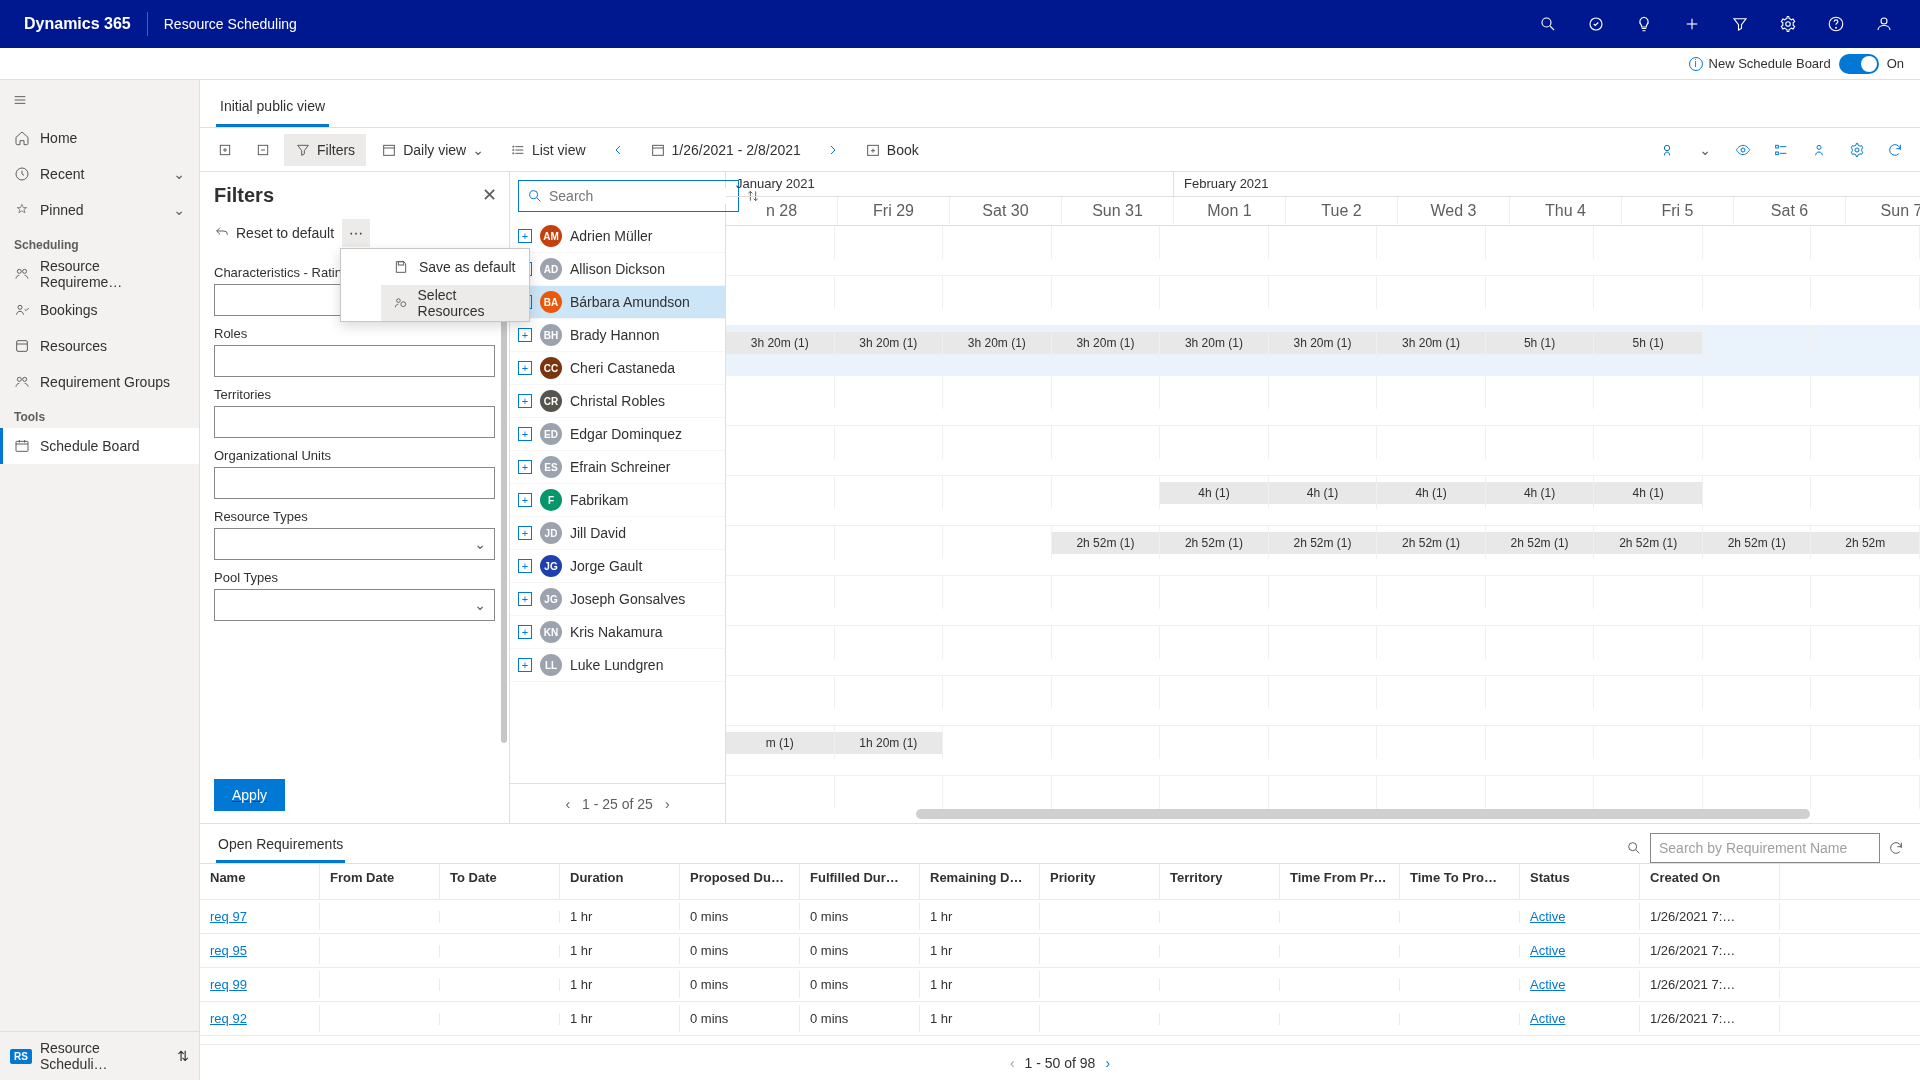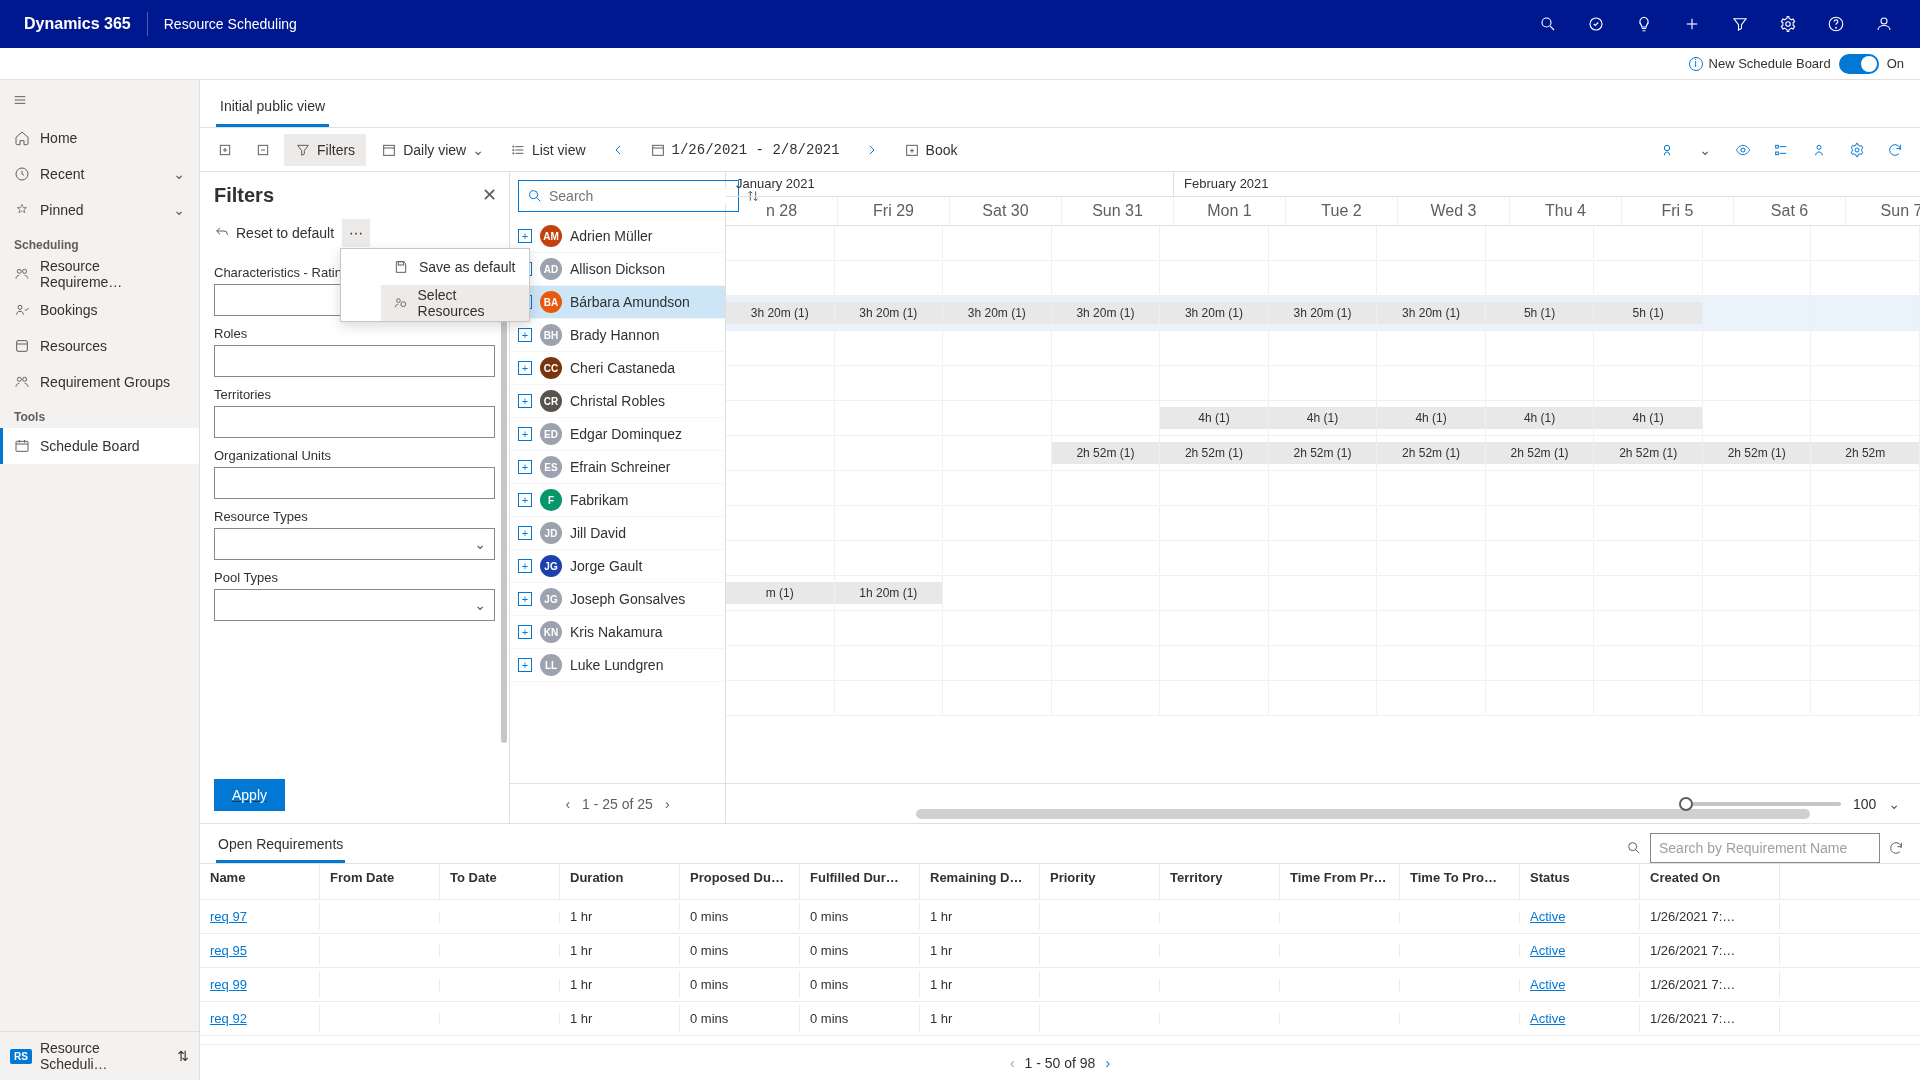--- a/index.html
+++ b/index.html
@@ -45,21 +45,21 @@
 .viewtab { padding: 10px 4px; font-size:14px; color:#323130; border-bottom:3px solid #0078d4; }
 
 
 .toolbar { height:44px; border-bottom:1px solid #e1dfdd; display:flex; align-items:center; padding:0 8px; gap:4px; }
 .tb-btn { height:32px; padding:0 10px; display:flex; align-items:center; gap:6px; cursor:pointer; border:1px solid transparent; color:#323130; }
 .tb-btn.iconly { width:34px; justify-content:center; padding:0; }
 .tb-btn.active { background:#edebe9; }
 .tb-sep { flex:1; }
 .tb-icon { width:16px; height:16px; stroke:#605e5c; fill:none; stroke-width:1.5; }
 .tb-icon.blue { stroke:#0078d4; }
-.date-range { color:#323130;font-family:Liberation Mono, monospace; }
+.date-range { color:#323130; }
 
 
 .workarea { flex:1; display:flex; overflow:hidden; border-bottom:1px solid #e1dfdd; }
 
 
 .filters { width: 310px; border-right:1px solid #e1dfdd; padding:12px 14px; display:flex; flex-direction:column; position:relative; }
 .filters h2 { font-size:20px; font-weight:600; }
 .filters .close { position:absolute; right:12px; top:12px; cursor:pointer; font-size:18px; color:#605e5c;}
 .filters .reset-row { display:flex; align-items:center; gap:8px; margin:12px 0 8px; }
 .filters .reset { color:#323130; display:flex; align-items:center; gap:6px; cursor:pointer; }
@@ -90,21 +90,21 @@
 .res-pager { height:40px; border-top:1px solid #e1dfdd; display:flex; align-items:center; justify-content:center; gap:12px; color:#605e5c;}
 
 
 .timeline { flex:1; overflow:hidden; display:flex; flex-direction:column; position:relative;}
 .tl-header { display:flex; border-bottom:1px solid #e1dfdd; height:54px;}
 .tl-month-group { display:flex; flex-direction:column; }
 .tl-month { height:26px; padding:4px 10px; font-size:13px; border-right:1px solid #e1dfdd; border-bottom:1px solid #e1dfdd;}
 .tl-days { display:flex; }
 .tl-day { width:112px; height:28px; display:flex; align-items:center; justify-content:center; font-size:16px; color:#605e5c; border-right:1px solid #f0f0f0;}
 .tl-body { flex:1; position:relative; }
-.tl-row { height:35px; border-bottom:1px solid #f0f0f0; display:flex;}
+.tl-row { height:50px; border-bottom:1px solid #f0f0f0; display:flex;}
 .tl-row .cell { width:112px; height:33px; border-right:1px solid #f0f0f0; display:flex; align-items:center; justify-content:center; font-size:12px;}
 .tl-row.selected { background:#eaf3fb; }
 .booking { background:#e8e8e8; width:100%; text-align:center; font-size:12px; padding:4px 0;}
 .tl-scroll-x { position:absolute; left:190px; right:110px; bottom:4px; height:10px; background:#d2d0ce; border-radius:5px;}
 .zoom-row { height:40px; border-top:1px solid #e1dfdd; display:flex; align-items:center; justify-content:flex-end; gap:12px; padding:0 20px;}
 .zoom-track { width:160px; height:4px; background:#c8c6c4; border-radius:2px; position:relative;}
 .zoom-thumb { position:absolute; left:-2px; top:-5px; width:14px; height:14px; background:#fff; border:2px solid #605e5c; border-radius:50%;}
 
 
 .reqs { height: 256px; display:flex; flex-direction:column; }

